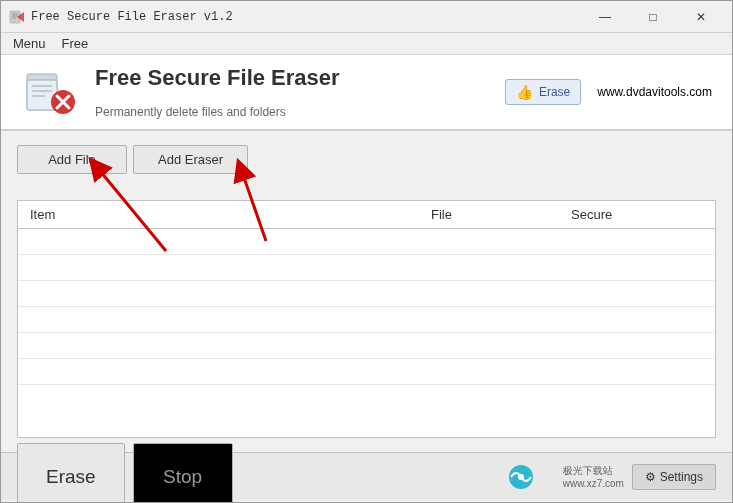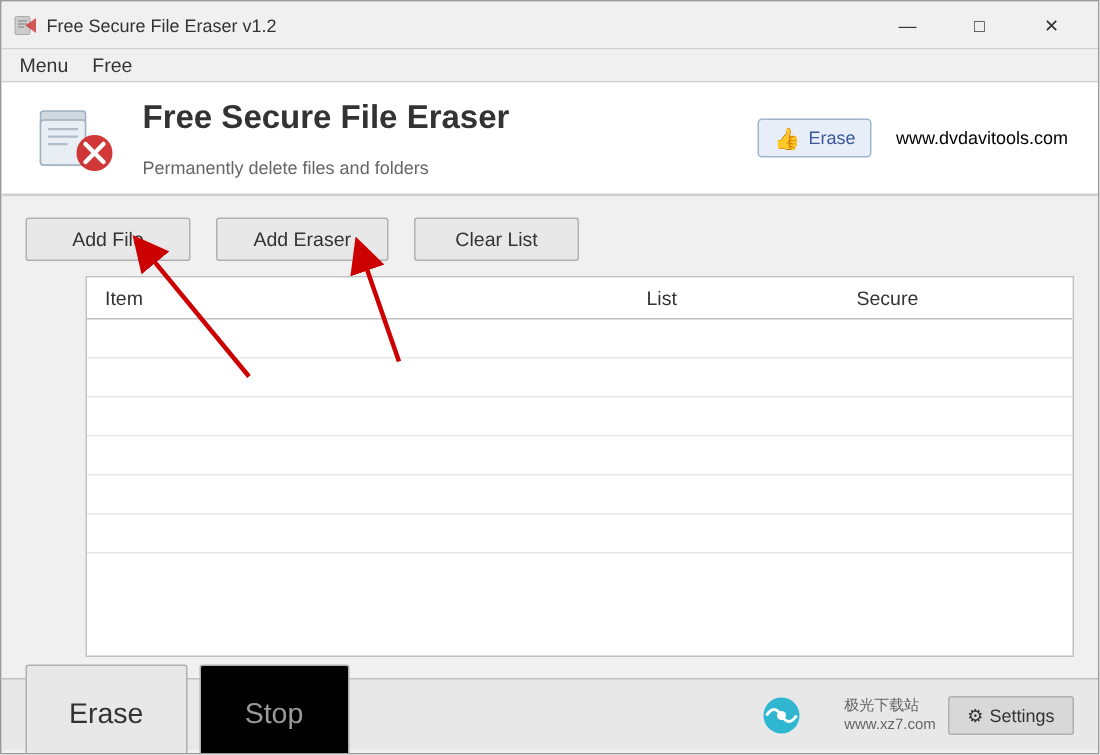--- a/index.html
+++ b/index.html
@@ -27,20 +27,21 @@
       align-items: center;
       gap: 6px;
     }
     .title-icon {
       width: 16px;
       height: 16px;
     }
     .title-text {
       font-size: 12px;
       color: #333;
+      font-family: Liberation Mono, monospace;
     }
     .title-controls {
       display: flex;
       gap: 2px;
     }
     .title-btn {
       width: 46px;
       height: 32px;
       display: flex;
       align-items: center;
@@ -137,41 +138,40 @@
       background: #f0f0f0;
       padding: 14px 16px;
       height: calc(503px - 32px - 22px - 80px - 48px);
       display: flex;
       flex-direction: column;
     }
 
     
     .toolbar {
       display: flex;
-      gap: 17px;
-      margin-bottom: 10px;
+      gap: 6px;
+      margin-bottom: 26px;
     }
     .toolbar-btn {
       padding: 6px 24px;
       background: #e8e8e8;
       border: 1px solid #b0b0b0;
       border-radius: 2px;
       cursor: pointer;
       font-size: 13px;
       color: #333;
       min-width: 110px;
     }
 
     
     .table-container {
       flex: 1;
       background: white;
       border: 1px solid #c0c0c0;
       overflow: hidden;
-      margin-left: 40px;
     }
     .table-header {
       display: grid;
       grid-template-columns: 1fr 140px 140px;
       background: white;
       border-bottom: 1px solid #c0c0c0;
       padding: 4px 8px;
     }
     .table-header-cell {
       font-size: 13px;
@@ -321,27 +321,26 @@
       </div>
       <a class="website-link">www.dvdavitools.com</a>
     </div>
   </div>
 
   <div class="main">
 
     <div class="toolbar">
       <button class="toolbar-btn">Add File</button>
       <button class="toolbar-btn">Add Eraser</button>
-      <button class="toolbar-btn">Clear List</button>
     </div>
 
     <div class="table-container">
       <div class="table-header">
         <div class="table-header-cell">Item</div>
-        <div class="table-header-cell">List</div>
+        <div class="table-header-cell">File</div>
         <div class="table-header-cell">Secure</div>
       </div>
       <div class="table-body">
 
         <div class="table-row">
           <div class="table-cell"></div>
           <div class="table-cell"></div>
           <div class="table-cell"></div>
         </div>
         <div class="table-row">

